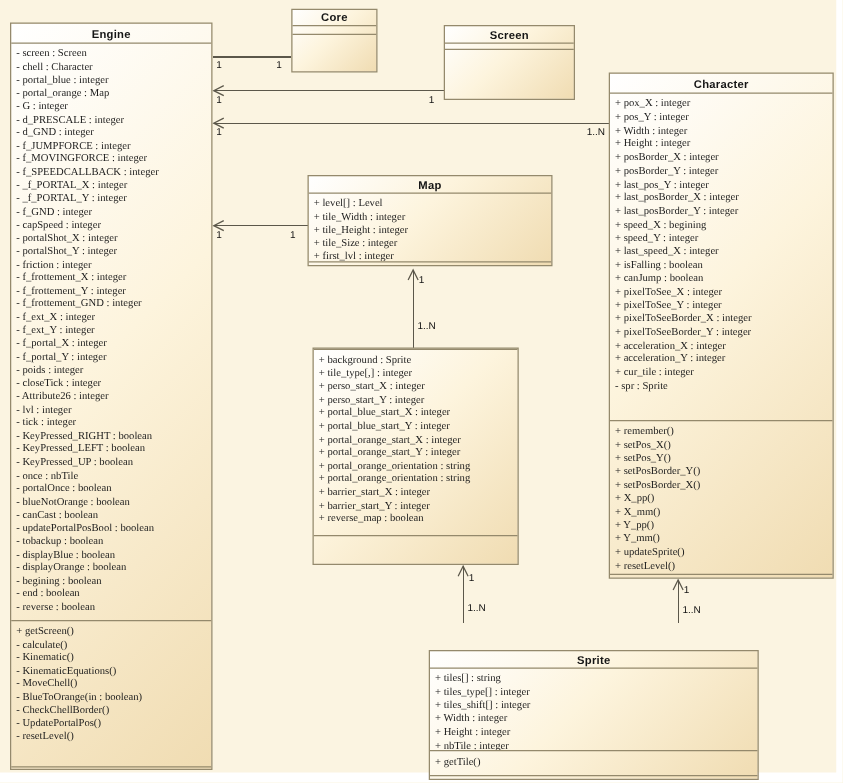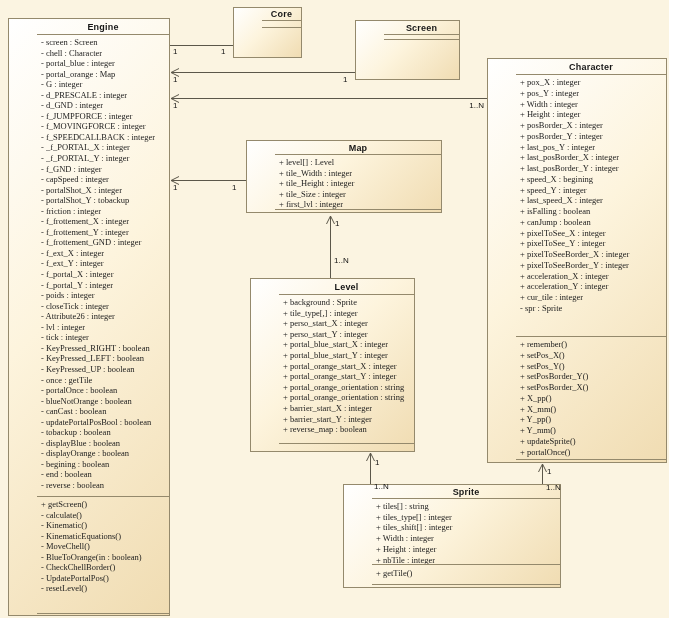--- a/index.html
+++ b/index.html
@@ -11,21 +11,21 @@
   }
   .canvas{
     position:absolute;left:0;top:0;width:669px;height:618px;
     background:#fbf4e1;
   }
   svg.connectors{position:absolute;left:0;top:0;z-index:1;}
   .uml-class{
     position:absolute;z-index:2;box-sizing:border-box;
     border:1px solid #94896c;
     background:linear-gradient(135deg,#ffffff 0%,#fdf4dd 45%,#f0dcb2 100%);
-    display:flex;flex-direction:column;padding-left:28px;
+    display:flex;flex-direction:column;
   }
   .cls-title{
     flex:0 0 auto;display:flex;align-items:center;justify-content:center;
     font-weight:bold;font-size:9px;color:#161616;letter-spacing:0.2px;
   }
   .compartment{
     box-sizing:border-box;border-top:1px solid #94896c;
     overflow:hidden;padding:2px 2px 0 4px;flex:0 0 auto;font-family:Liberation Serif, serif;
   }
   .compartment.footer{flex:1 1 auto;padding:0;}
@@ -70,38 +70,38 @@
       <div class="member">- d_PRESCALE : integer</div>
       <div class="member">- d_GND : integer</div>
       <div class="member">- f_JUMPFORCE : integer</div>
       <div class="member">- f_MOVINGFORCE : integer</div>
       <div class="member">- f_SPEEDCALLBACK : integer</div>
       <div class="member">- _f_PORTAL_X : integer</div>
       <div class="member">- _f_PORTAL_Y : integer</div>
       <div class="member">- f_GND : integer</div>
       <div class="member">- capSpeed : integer</div>
       <div class="member">- portalShot_X : integer</div>
-      <div class="member">- portalShot_Y : tobackup</div>
+      <div class="member">- portalShot_Y : integer</div>
       <div class="member">- friction : integer</div>
       <div class="member">- f_frottement_X : integer</div>
       <div class="member">- f_frottement_Y : integer</div>
       <div class="member">- f_frottement_GND : integer</div>
       <div class="member">- f_ext_X : integer</div>
       <div class="member">- f_ext_Y : integer</div>
       <div class="member">- f_portal_X : integer</div>
       <div class="member">- f_portal_Y : integer</div>
       <div class="member">- poids : integer</div>
       <div class="member">- closeTick : integer</div>
       <div class="member">- Attribute26 : integer</div>
       <div class="member">- lvl : integer</div>
       <div class="member">- tick : integer</div>
       <div class="member">- KeyPressed_RIGHT : boolean</div>
       <div class="member">- KeyPressed_LEFT : boolean</div>
       <div class="member">- KeyPressed_UP : boolean</div>
-      <div class="member">- once : getTile</div>
+      <div class="member">- once : nbTile</div>
       <div class="member">- portalOnce : boolean</div>
       <div class="member">- blueNotOrange : boolean</div>
       <div class="member">- canCast : boolean</div>
       <div class="member">- updatePortalPosBool : boolean</div>
       <div class="member">- tobackup : boolean</div>
       <div class="member">- displayBlue : boolean</div>
       <div class="member">- displayOrange : boolean</div>
       <div class="member">- begining : boolean</div>
       <div class="member">- end : boolean</div>
       <div class="member">- reverse : boolean</div>
@@ -162,58 +162,57 @@
       <div class="member">+ remember()</div>
       <div class="member">+ setPos_X()</div>
       <div class="member">+ setPos_Y()</div>
       <div class="member">+ setPosBorder_Y()</div>
       <div class="member">+ setPosBorder_X()</div>
       <div class="member">+ X_pp()</div>
       <div class="member">+ X_mm()</div>
       <div class="member">+ Y_pp()</div>
       <div class="member">+ Y_mm()</div>
       <div class="member">+ updateSprite()</div>
-      <div class="member">+ portalOnce()</div>
+      <div class="member">+ resetLevel()</div>
     </div>
   <div class="compartment footer"></div>
 </div>
 
 <div class="uml-class" style="left:246px;top:140px;width:196px;height:73px">
   <div class="cls-title" style="height:13px">Map</div>
   <div class="compartment" style="height:55px;line-height:10.5px">
       <div class="member">+ level[] : Level</div>
       <div class="member">+ tile_Width : integer</div>
       <div class="member">+ tile_Height : integer</div>
       <div class="member">+ tile_Size : integer</div>
       <div class="member">+ first_lvl : integer</div>
     </div>
   <div class="compartment footer"></div>
 </div>
 
 <div class="uml-class" style="left:250px;top:278px;width:165px;height:174px">
-  <div class="cls-title" style="height:15px">Level</div>
   <div class="compartment" style="height:149px;line-height:10.6px">
       <div class="member">+ background : Sprite</div>
       <div class="member">+ tile_type[,] : integer</div>
       <div class="member">+ perso_start_X : integer</div>
       <div class="member">+ perso_start_Y : integer</div>
       <div class="member">+ portal_blue_start_X : integer</div>
       <div class="member">+ portal_blue_start_Y : integer</div>
       <div class="member">+ portal_orange_start_X : integer</div>
       <div class="member">+ portal_orange_start_Y : integer</div>
       <div class="member">+ portal_orange_orientation : string</div>
       <div class="member">+ portal_orange_orientation : string</div>
       <div class="member">+ barrier_start_X : integer</div>
       <div class="member">+ barrier_start_Y : integer</div>
       <div class="member">+ reverse_map : boolean</div>
     </div>
   <div class="compartment footer"></div>
 </div>
 
-<div class="uml-class" style="left:343px;top:484px;width:218px;height:104px">
+<div class="uml-class" style="left:343px;top:520px;width:264px;height:104px">
   <div class="cls-title" style="height:13px">Sprite</div>
   <div class="compartment" style="height:66px;line-height:10.7px">
       <div class="member">+ tiles[] : string</div>
       <div class="member">+ tiles_type[] : integer</div>
       <div class="member">+ tiles_shift[] : integer</div>
       <div class="member">+ Width : integer</div>
       <div class="member">+ Height : integer</div>
       <div class="member">+ nbTile : integer</div>
     </div>
   <div class="compartment" style="height:20px;line-height:12px">

